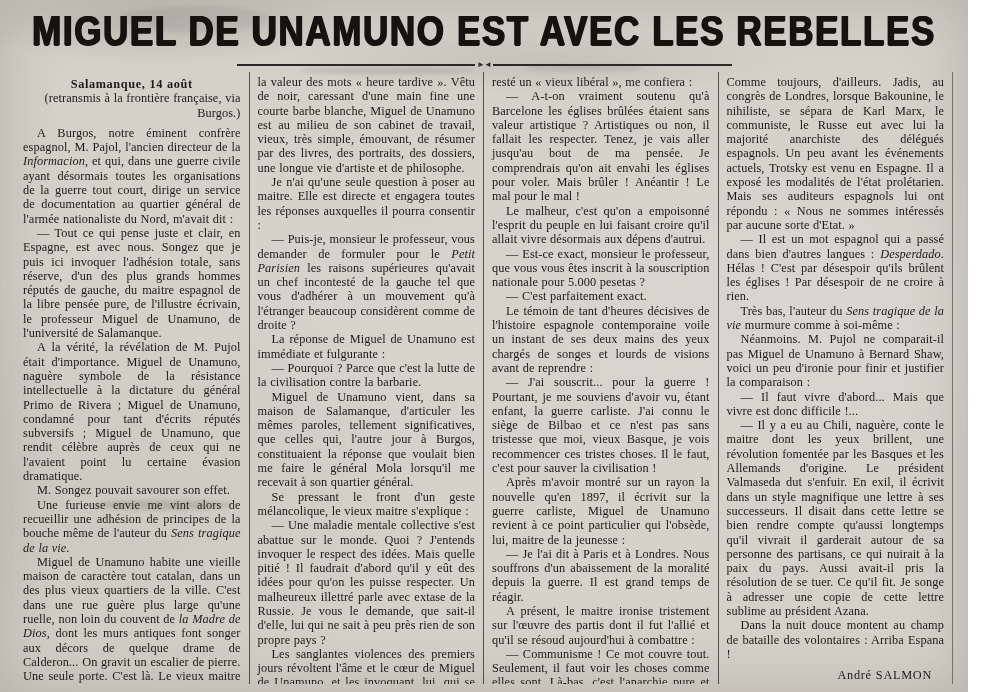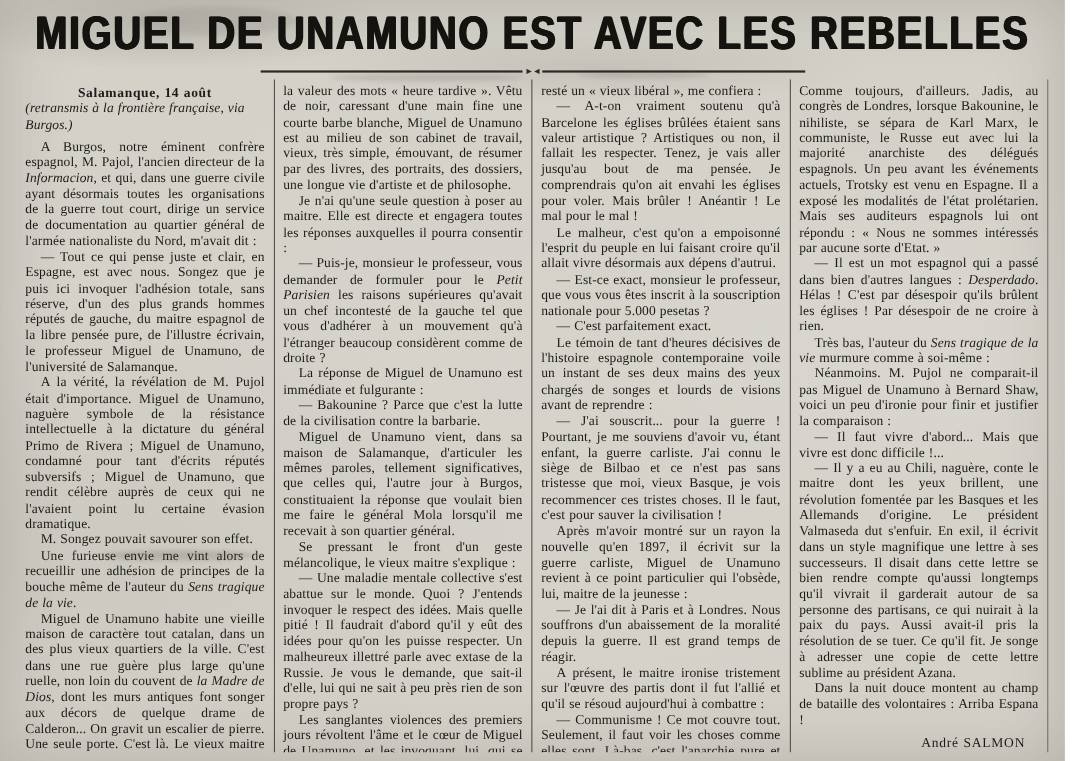--- a/index.html
+++ b/index.html
@@ -40,21 +40,21 @@
   .col { flex:1 1 0; min-width:0; padding:3px 8px 0; overflow:hidden; }
   .col + .col { border-left:1px solid rgba(35,32,28,.72); }
   .col-4 { border-right:1px solid rgba(35,32,28,.5); }
   .para {
     margin:0; font-size:12.3px; line-height:14.3px;
     text-align:justify; text-indent:14px;
     letter-spacing:0.1px; word-spacing:0.4px;
   }
   .para.continuation { text-indent:0; }
   .para.dateline { text-align:center; text-indent:0; font-weight:700; letter-spacing:0.6px; margin-top:2px; }
-  .para.transmission { text-align:left; text-indent:0; font-style:italic; margin-bottom:6px; }
+  .para.transmission { text-align:right; text-indent:0; margin-bottom:6px; }
   .para.signature { text-align:right; text-indent:0; font-weight:400; letter-spacing:0.7px; padding-right:12px; margin-top:7px; }
   .para i { font-style:italic; }
   .smudge { position:absolute; background:rgba(70,65,58,.14); filter:blur(2px); border-radius:50%; pointer-events:none; }
   .smudge-1 { left:300px; top:67px; width:175px; height:7px; }
   .smudge-2 { left:525px; top:65px; width:120px; height:6px; }
   .smudge-3 { left:92px; top:500px; width:140px; height:10px; background:rgba(70,65,58,.18); }
   .smudge-4 { left:120px; top:6px; width:150px; height:26px; background:rgba(70,65,58,.08); }
 </style>
 </head>
 <body>
@@ -81,21 +81,21 @@
         <p class="para normal"><span>A la vérité, la révélation de M. Pujol était d'importance. Miguel de Unamuno, naguère symbole de la résistance intellectuelle à la dictature du général Primo de Rivera ; Miguel de Unamuno, condamné pour tant d'écrits réputés subversifs ; Miguel de Unamuno, que rendit célèbre auprès de ceux qui ne l'avaient point lu certaine évasion dramatique.</span></p>
         <p class="para normal"><span>M. Songez pouvait savourer son effet.</span></p>
         <p class="para normal"><span>Une furieuse envie me vint alors de recueillir une adhésion de principes de la bouche même de l'auteur du </span><i>Sens tragique de la vie</i><span>.</span></p>
         <p class="para normal"><span>Miguel de Unamuno habite une vieille maison de caractère tout catalan, dans un des plus vieux quartiers de la ville. C'est dans une rue guère plus large qu'une ruelle, non loin du couvent de </span><i>la Madre de Dios</i><span>, dont les murs antiques font songer aux décors de quelque drame de Calderon... On gravit un escalier de pierre. Une seule porte. C'est là. Le vieux maitre veut bien et peut nous recevoir. En Espagne, un vieillard lui-même ne sait pas</span></p>
       </section>
     <section class="col col-2">
         <p class="para continuation"><span>la valeur des mots « heure tardive ». Vêtu de noir, caressant d'une main fine une courte barbe blanche, Miguel de Unamuno est au milieu de son cabinet de travail, vieux, très simple, émouvant, de résumer par des livres, des portraits, des dossiers, une longue vie d'artiste et de philosophe.</span></p>
         <p class="para normal"><span>Je n'ai qu'une seule question à poser au maitre. Elle est directe et engagera toutes les réponses auxquelles il pourra consentir :</span></p>
         <p class="para normal"><span>— Puis-je, monsieur le professeur, vous demander de formuler pour le </span><i>Petit Parisien</i><span> les raisons supérieures qu'avait un chef incontesté de la gauche tel que vous d'adhérer à un mouvement qu'à l'étranger beaucoup considèrent comme de droite ?</span></p>
         <p class="para normal"><span>La réponse de Miguel de Unamuno est immédiate et fulgurante :</span></p>
-        <p class="para normal"><span>— Bakounine ? Parce que c'est la lutte de la civilisation contre la barbarie.</span></p>
+        <p class="para normal"><span>— Pourquoi ? Parce que c'est la lutte de la civilisation contre la barbarie.</span></p>
         <p class="para normal"><span>Miguel de Unamuno vient, dans sa maison de Salamanque, d'articuler les mêmes paroles, tellement significatives, que celles qui, l'autre jour à Burgos, constituaient la réponse que voulait bien me faire le général Mola lorsqu'il me recevait à son quartier général.</span></p>
         <p class="para normal"><span>Se pressant le front d'un geste mélancolique, le vieux maitre s'explique :</span></p>
         <p class="para normal"><span>— Une maladie mentale collective s'est abattue sur le monde. Quoi ? J'entends invoquer le respect des idées. Mais quelle pitié ! Il faudrait d'abord qu'il y eût des idées pour qu'on les puisse respecter. Un malheureux illettré parle avec extase de la Russie. Je vous le demande, que sait-il d'elle, lui qui ne sait à peu près rien de son propre pays ?</span></p>
         <p class="para normal"><span>Les sanglantes violences des premiers jours révoltent l'âme et le cœur de Miguel de Unamuno, et les invoquant, lui, qui se flatte d'abord d'être</span></p>
       </section>
     <section class="col col-3">
         <p class="para continuation"><span>resté un « vieux libéral », me confiera :</span></p>
         <p class="para normal"><span>— A-t-on vraiment soutenu qu'à Barcelone les églises brûlées étaient sans valeur artistique ? Artistiques ou non, il fallait les respecter. Tenez, je vais aller jusqu'au bout de ma pensée. Je comprendrais qu'on ait envahi les églises pour voler. Mais brûler ! Anéantir ! Le mal pour le mal !</span></p>
         <p class="para normal"><span>Le malheur, c'est qu'on a empoisonné l'esprit du peuple en lui faisant croire qu'il allait vivre désormais aux dépens d'autrui.</span></p>
         <p class="para normal"><span>— Est-ce exact, monsieur le professeur, que vous vous êtes inscrit à la souscription nationale pour 5.000 pesetas ?</span></p>

